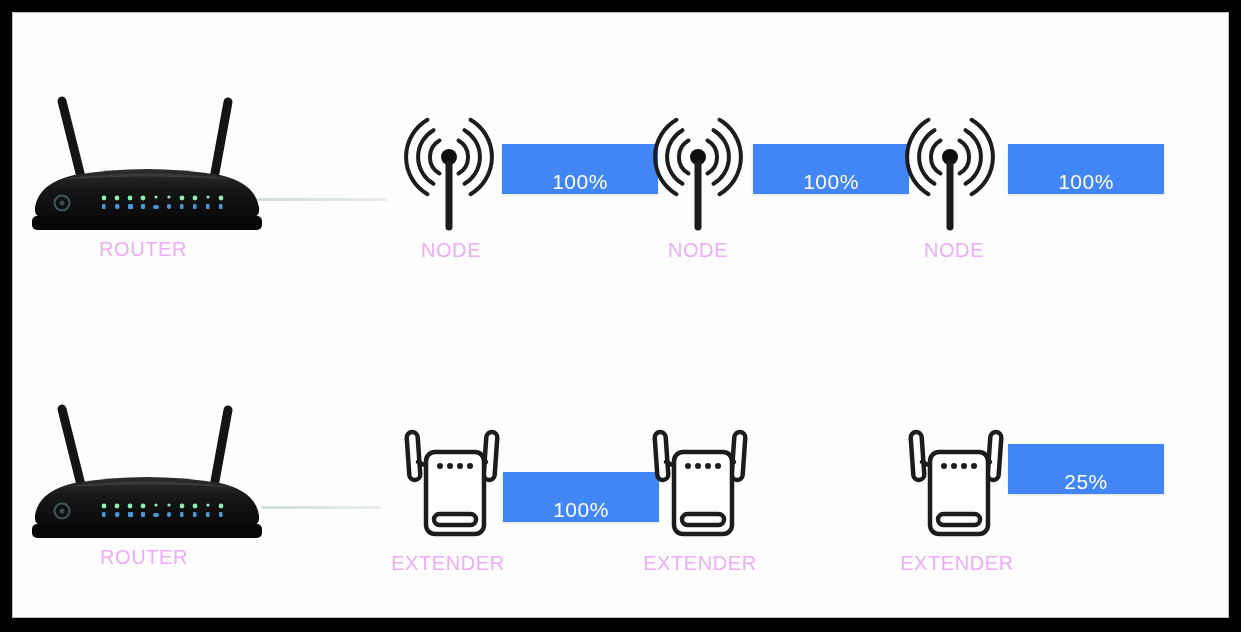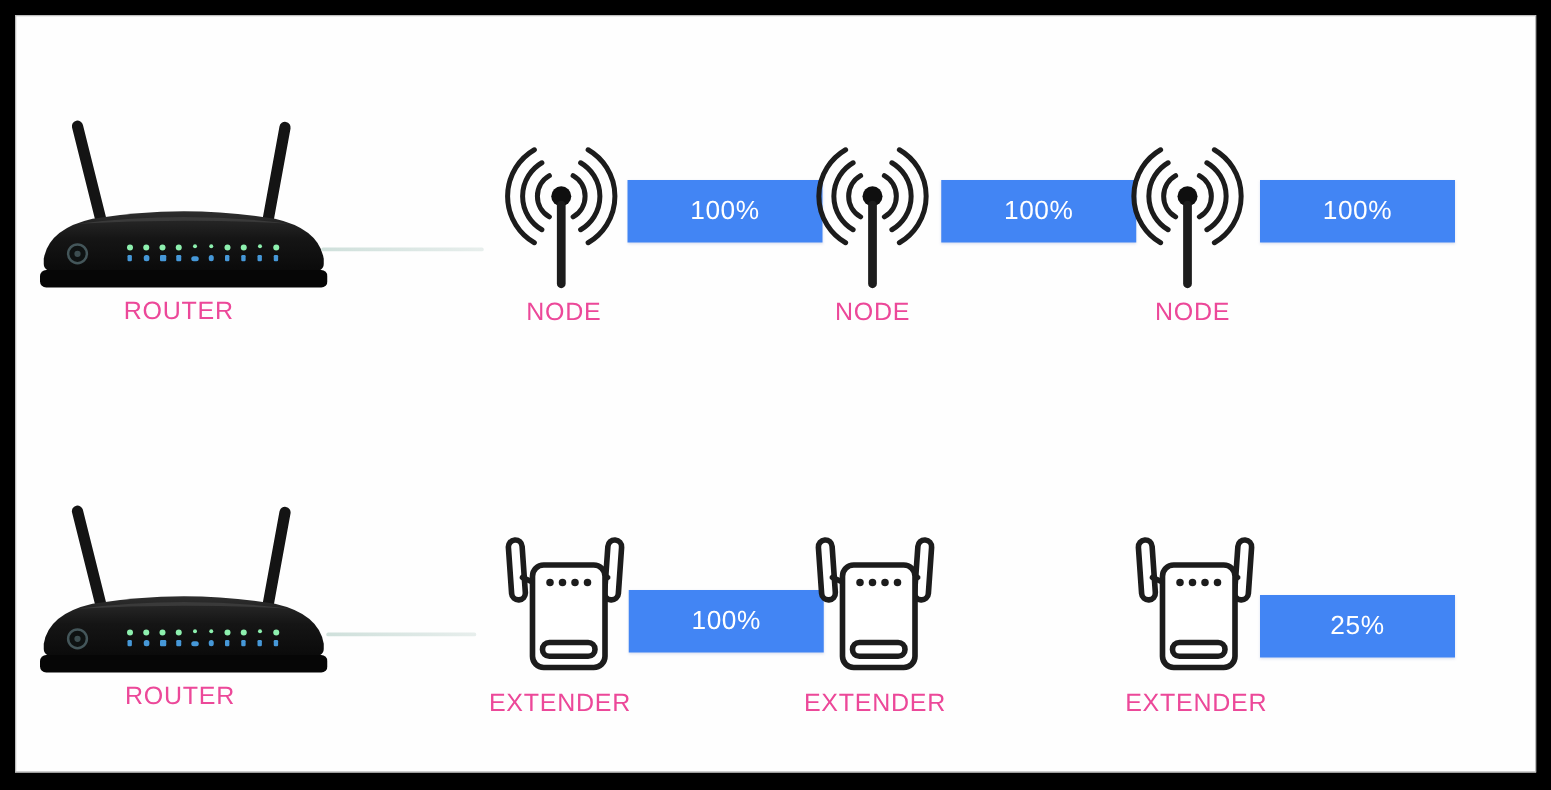--- a/index.html
+++ b/index.html
@@ -8,32 +8,32 @@
     background:#000000; overflow:hidden;
     font-family:"Liberation Sans", sans-serif;
   }
   .inner-bg {
     position:absolute; left:12px; top:12px; right:12px; bottom:14px;
     background:#fefefe; box-shadow:inset 0 0 0 1px #bdbdbd;
   }
   .abs { position:absolute; }
   .dev-label {
     position:absolute; width:180px; text-align:center;
-    font-size:20px; letter-spacing:0.6px; color:#ec4899;
+    font-size:20px; letter-spacing:0.6px; color:#f0abfc;
     white-space:nowrap;
   }
   .conn-line {
     position:absolute; height:3px;
     background:linear-gradient(90deg,#cfe0db,#dde8e5 60%,#e7eeec);
     border-radius:2px;
   }
   .signal-bar {
     position:absolute; width:156px; height:50px;
     background:#4285f4;
-    display:flex; align-items:center; justify-content:center;
+    display:flex; align-items:flex-end; justify-content:center;
     box-shadow:0 1px 2px rgba(120,140,200,0.25);
   }
   .signal-bar span {
     color:#ffffff; font-size:21px; letter-spacing:0.5px;
   }
   svg { position:absolute; display:block; }
 </style>
 </head>
 <body>
 
@@ -169,16 +169,16 @@
 
   <svg class="abs" style="left:650px; top:428px" width="100" height="110" viewBox="0 0 100 110">
       <use href="#extenderShape"></use>
     </svg>
   <div class="dev-label" style="left:610px; top:552px">EXTENDER</div>
 
   <svg class="abs" style="left:906px; top:428px" width="100" height="110" viewBox="0 0 100 110">
       <use href="#extenderShape"></use>
     </svg>
   <div class="dev-label" style="left:867px; top:552px">EXTENDER</div>
-  <div class="signal-bar" style="left:1008px; top:476px">
+  <div class="signal-bar" style="left:1008px; top:444px">
     <span>25%</span>
   </div>
 </div>
 
 </body></html>

